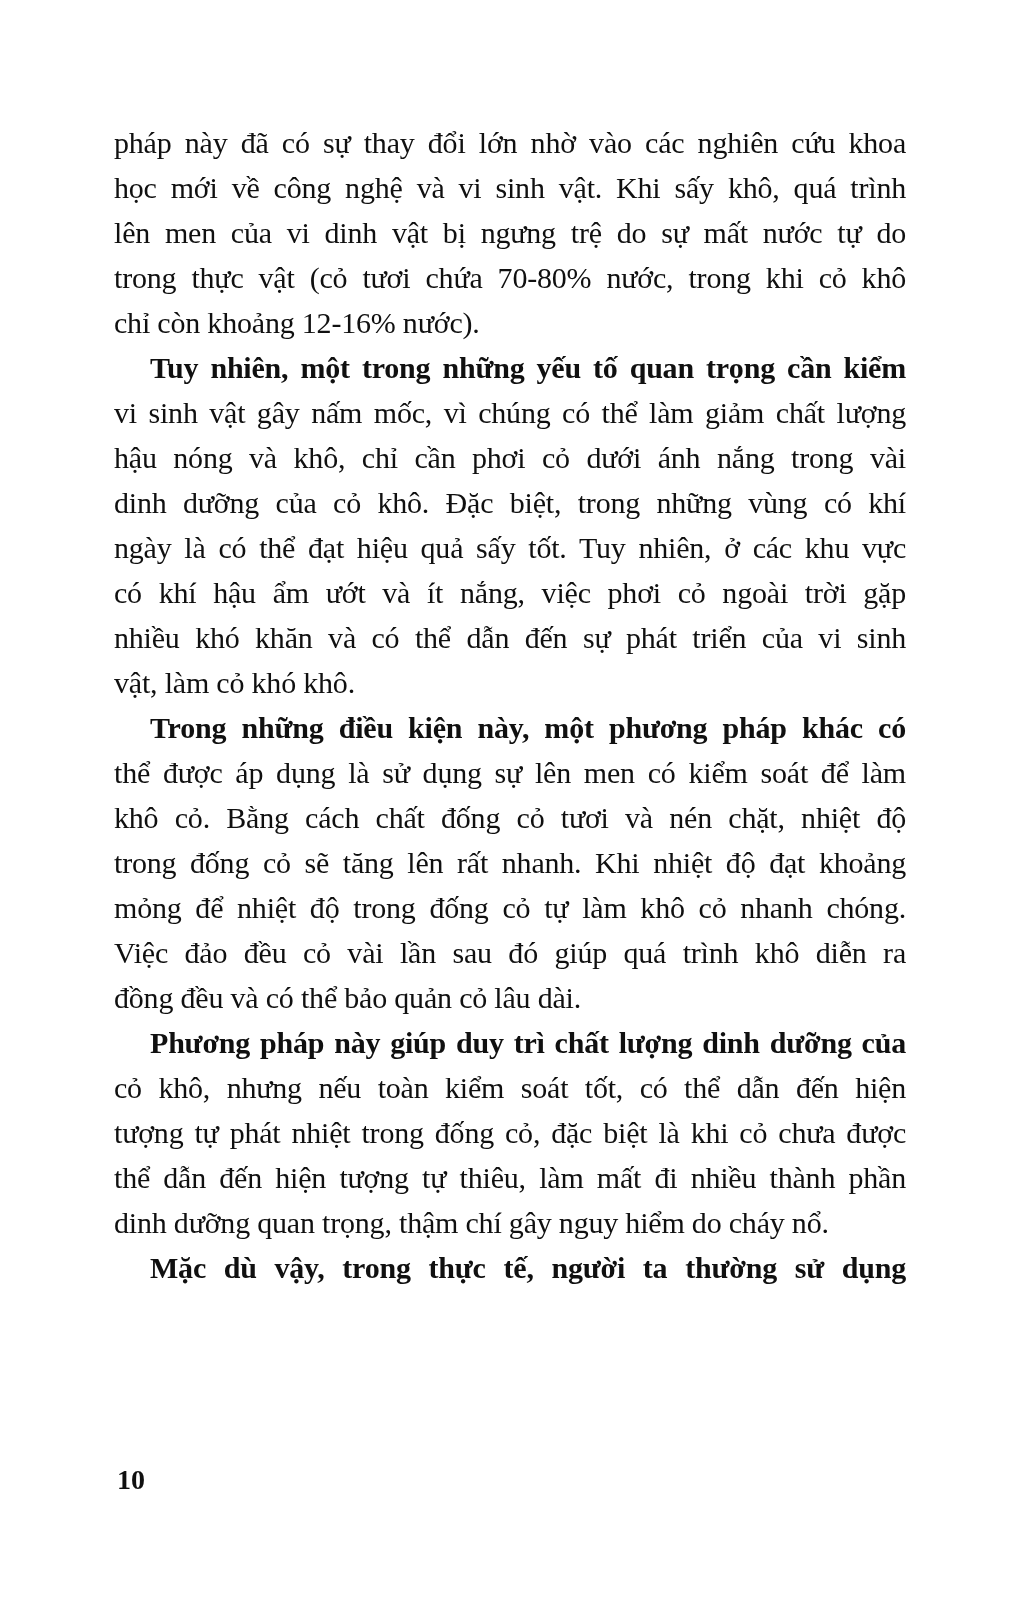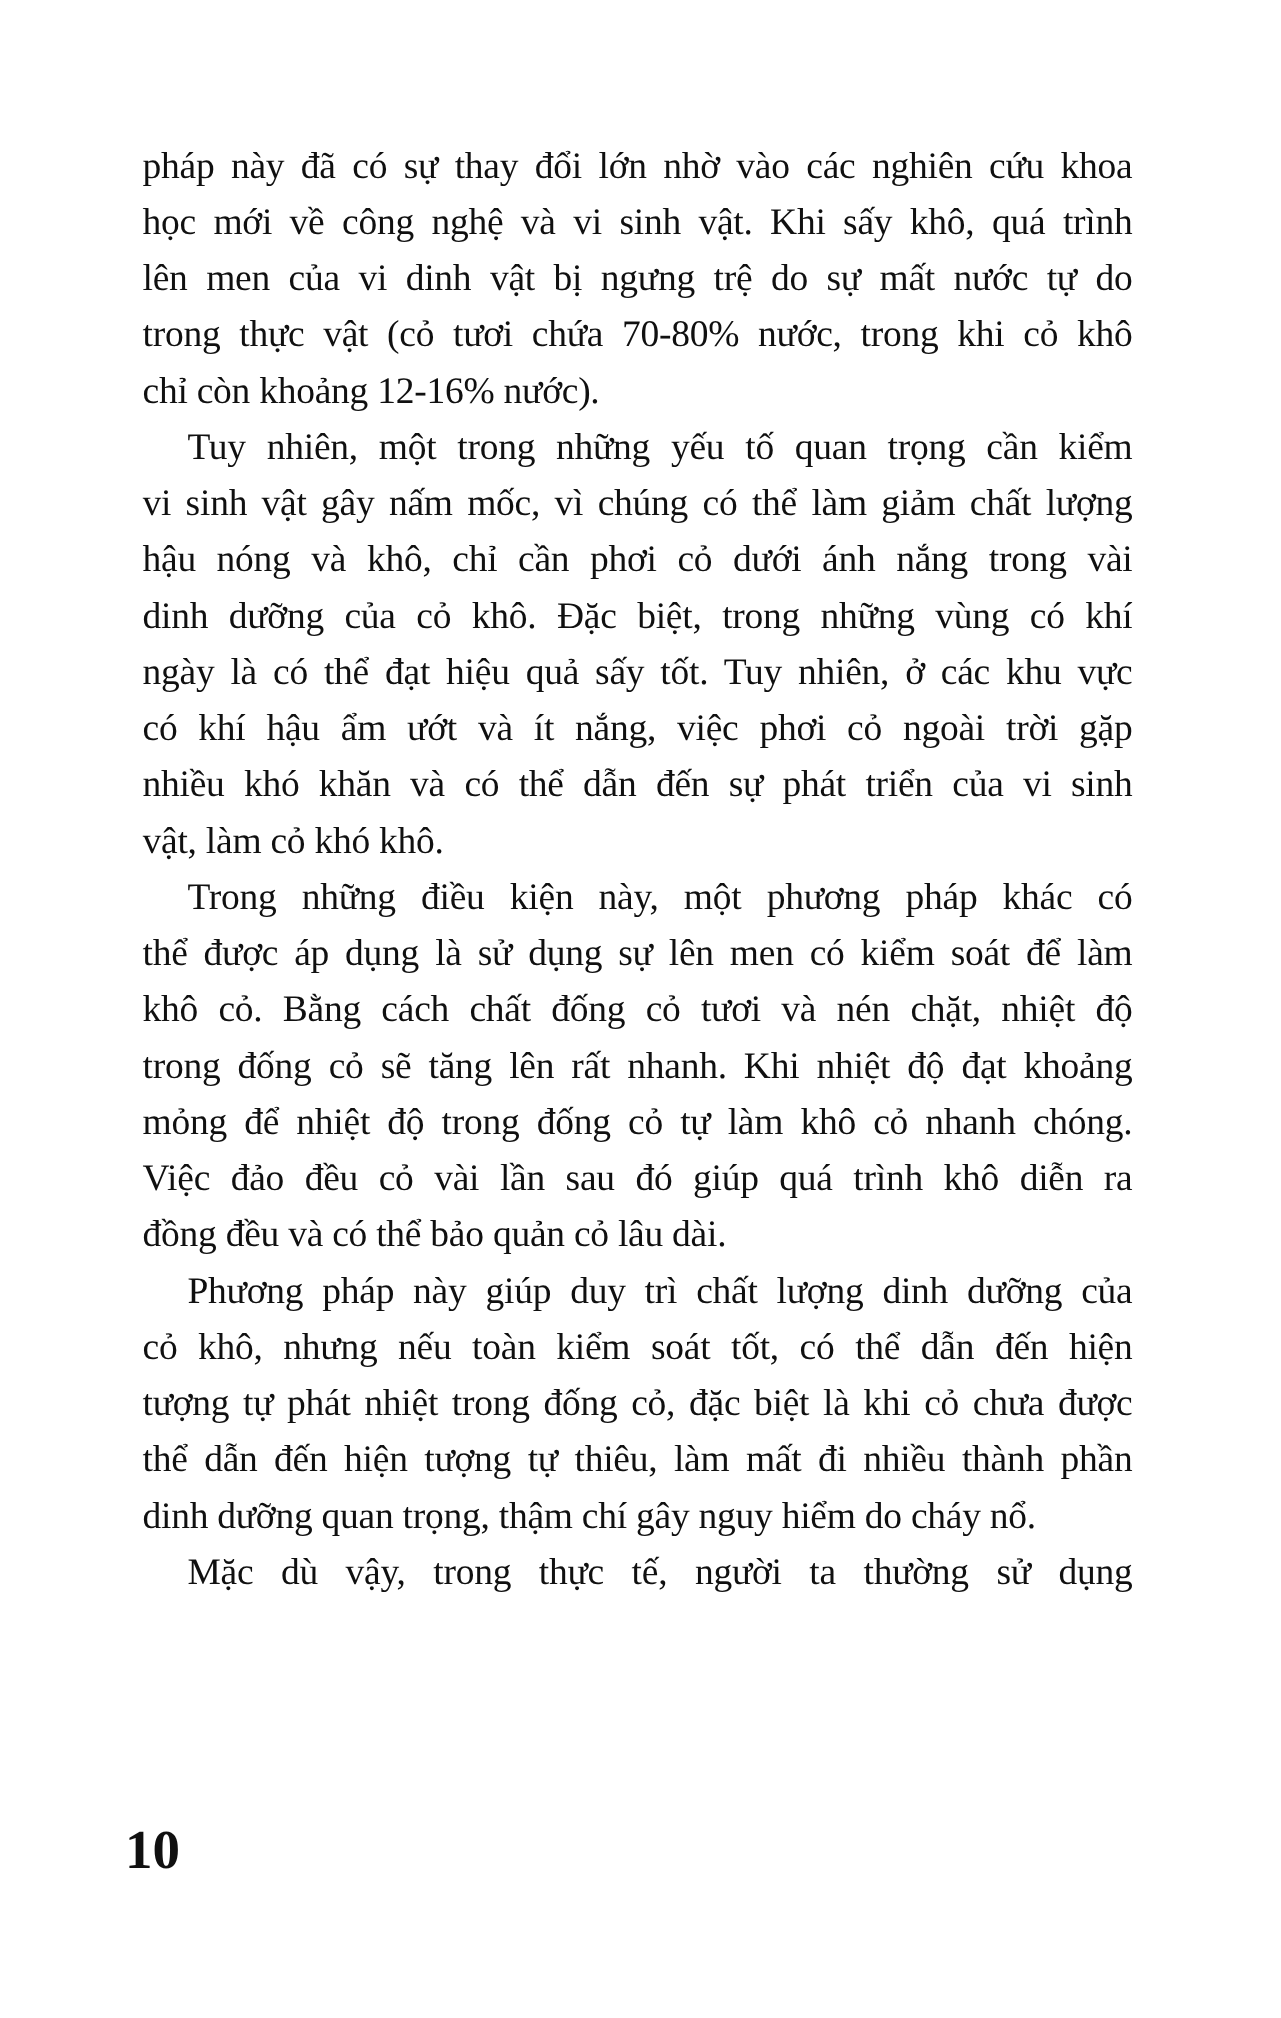--- a/index.html
+++ b/index.html
@@ -16,43 +16,44 @@
     overflow: hidden;
   }
   .page {
     position: absolute;
     inset: 0;
     background: #ffffff;
   }
   .text-block {
     position: absolute;
     left: 114px;
-    top: 110px;
+    top: 120px;
     width: 792px;
   }
   .line {
     font-size: 30px;
     line-height: 45px;
     height: 45px;
     overflow: hidden;
     letter-spacing: -0.2px;
     text-align: justify;
     text-align-last: justify;
   }
   .line.para-end {
     text-align-last: left;
   }
   .line.indent {
     text-indent: 36px;
+    font-weight: bold;
   }
   .page-number {
     position: absolute;
-    left: 100px;
+    left: 117px;
     top: 1461px;
-    font-size: 44px;
+    font-size: 28px;
     font-weight: 700;
     line-height: 38px;
   }
 </style>
 </head>
 <body>
 
 <div class="page">
   <main class="text-block">
       <div class="line">pháp này đã có sự thay đổi lớn nhờ vào các nghiên cứu khoa</div>

